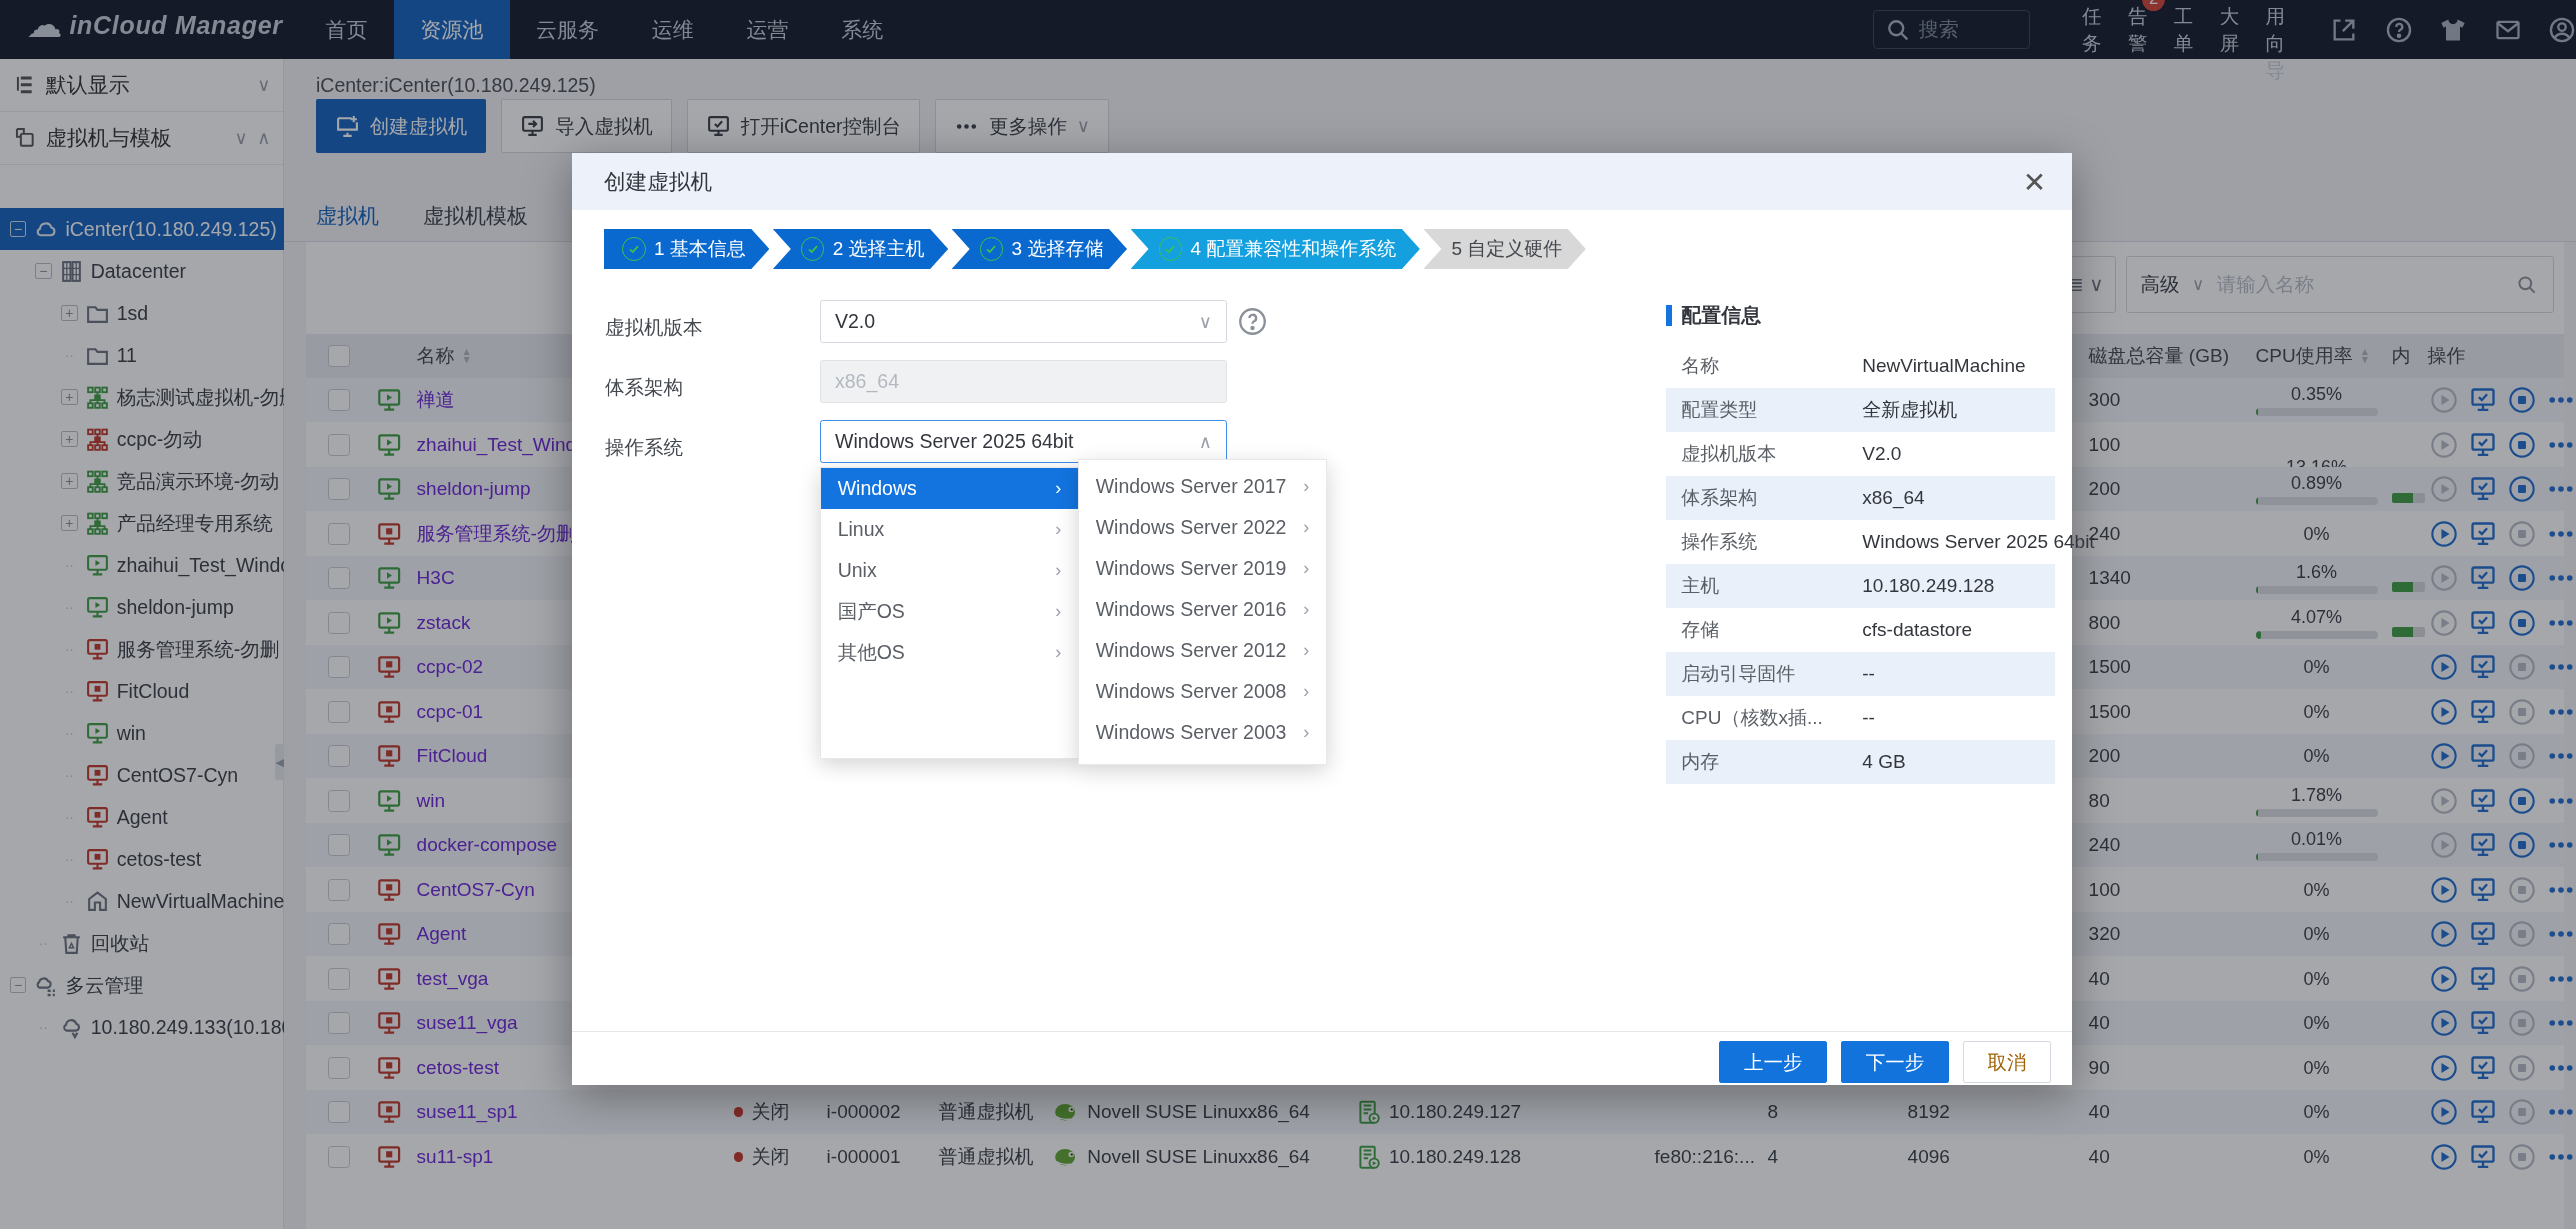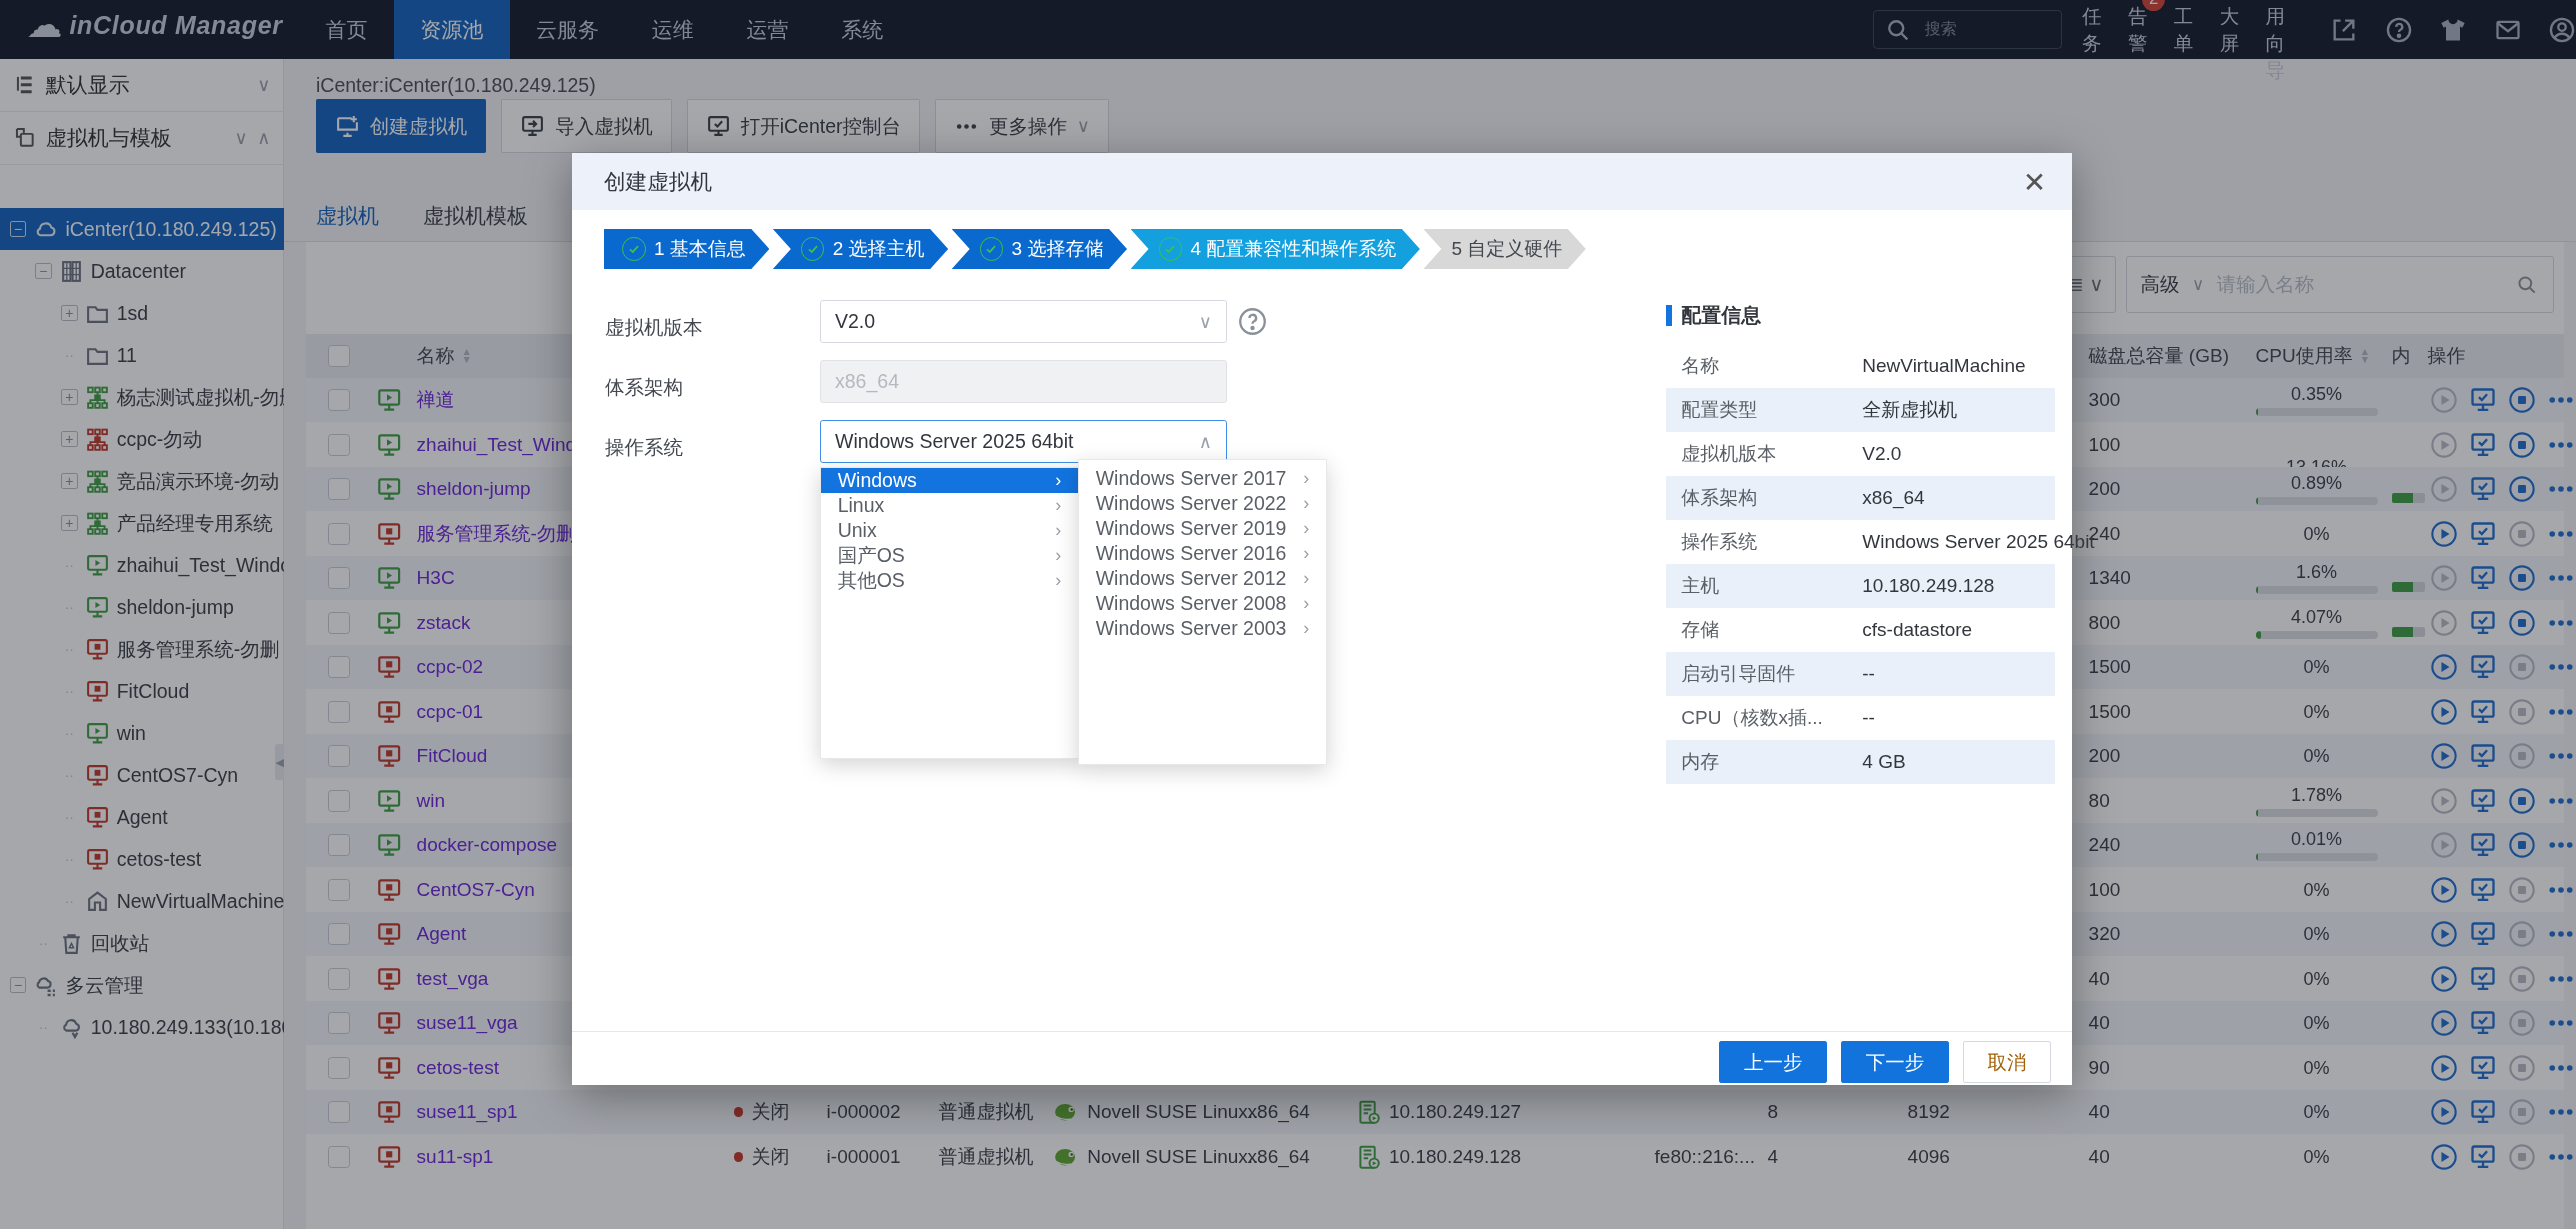--- a/index.html
+++ b/index.html
@@ -7,22 +7,22 @@
   .stage{position:relative;width:2576px;height:1230px;overflow:hidden;
          background:#f2f4f7;font-family:"Liberation Sans","DejaVu Sans",sans-serif;color:#333;}
   
   .navbar{position:absolute;left:0;top:0;width:2576px;height:59px;background:#141c2a;z-index:5;}
   .logo{position:absolute;left:26.4px;top:7px;display:flex;align-items:center;gap:7px;color:#e8ecf2;}
   .logo .cloud-glyph{font-size:36px;line-height:36px;color:#cfd6e0;}
   .logo .logo-text{font-size:25px;font-weight:bold;font-style:italic;letter-spacing:0.7px;color:#c9d1db;}
   .nav-menu{position:absolute;left:299px;top:0;height:59px;display:flex;align-items:stretch;}
   .nav-item{display:flex;align-items:center;padding:0 26.4px;font-size:21px;color:#c6cedb;cursor:pointer;}
   .nav-item.active{background:#1263bd;color:#fff;}
-  .nav-search{position:absolute;left:1873px;top:10.4px;width:189px;height:39px;border:0.7px solid #3b4657;
-              border-radius:4.2px;display:flex;align-items:center;padding:0 9.7px;gap:13px;color:#7e8899;font-size:16px;}
+  .nav-search{position:absolute;left:1873px;top:10.4px;width:157px;height:39px;border:0.7px solid #3b4657;
+              border-radius:4.2px;display:flex;align-items:center;padding:0 9.7px;gap:7px;color:#7e8899;font-size:20px;}
   .nav-right{position:absolute;left:2082px;top:0;height:59px;display:flex;align-items:center;gap:26.4px;color:#c6cedb;font-size:19.5px;}
   .nav-right .txt{position:relative;cursor:pointer;}
   .badge{position:absolute;top:-15.3px;right:-18px;min-width:23.6px;height:23.6px;border-radius:11.8px;background:#d34438;
          color:#fff;font-size:16.7px;display:flex;align-items:center;justify-content:center;padding:0 4.2px;}
   .nav-ico{width:28px;height:28px;color:#aab3c0;}
   .nav-ico svg{width:28px;height:28px;display:block;}
   
   .sidebar{position:absolute;left:0;top:59px;width:284px;height:1171px;background:#fff;border-right:0.7px solid #e2e5ea;}
   .side-head{height:53px;display:flex;align-items:center;gap:9.7px;padding:0 12.5px;border-bottom:0.7px solid #e8eaee;font-size:21px;color:#333;}
   .side-head .grow{flex:1;}
@@ -101,21 +101,21 @@
          display:flex;align-items:center;padding:0 14px;font-size:19.5px;color:#33373d;}
   .field .chev{margin-left:auto;}
   .field.disabled{background:#f0f1f3;color:#b4b9c0;border-color:#e0e2e6;}
   .field.focus{border:1.4px solid #3f8fe8;}
   .helpq{position:absolute;left:665px;width:31px;height:31px;color:#8a919b;}
   .helpq svg{width:31px;height:31px;display:block;}
   
   .dd-panel{position:absolute;background:#fff;z-index:60;box-shadow:0 5.6px 21px rgba(0,0,0,.18);border:0.7px solid #e8e8e8;}
   .dd-left{left:248px;top:314px;width:259px;height:292px;}
   .dd-right{left:506px;top:306px;width:249px;height:306px;}
-  .dd-item{height:25px;display:flex;align-items:center;padding:0 16.7px;font-size:19.5px;color:#5a5f66;cursor:pointer;text-align:center;}
+  .dd-item{height:41px;display:flex;align-items:center;padding:0 16.7px;font-size:19.5px;color:#5a5f66;cursor:pointer;text-align:center;}
   .dd-item .arrow{margin-left:auto;color:#9aa1ab;font-size:18px;}
   .dd-item.selected{background:#1374e0;color:#fff;}
   .dd-item.selected .arrow{color:#fff;}
   .dd-right .dd-item{color:#5a5f66;}
   
   .config{position:absolute;left:1094px;top:149px;width:389px;}
   .cfg-title{display:flex;align-items:center;gap:9.7px;font-size:20px;font-weight:bold;color:#33373d;margin-bottom:15.3px;}
   .cfg-bar{width:5.6px;height:21px;background:#1374e0;}
   .cfg-row{height:44px;display:flex;align-items:center;padding:0 15.3px;font-size:19px;}
   .cfg-row.alt{background:#e9f0f9;}

